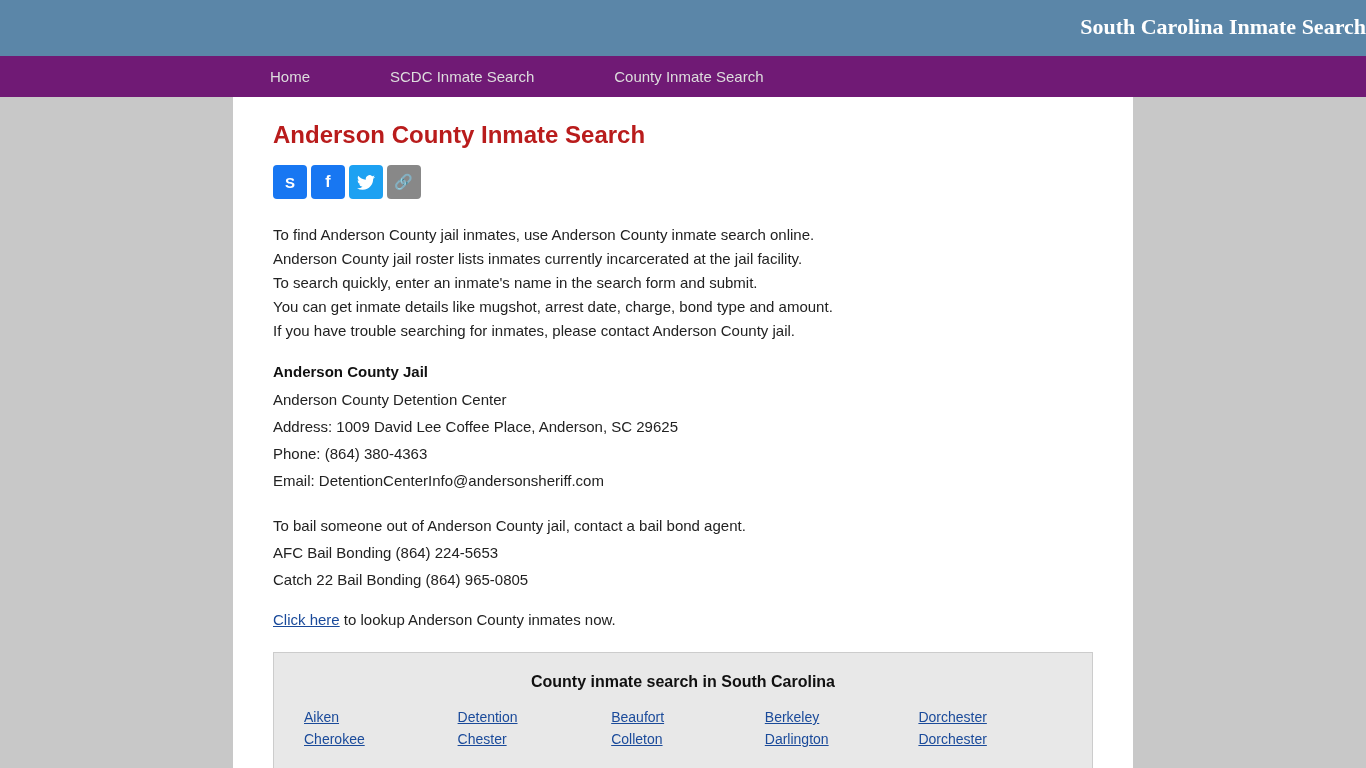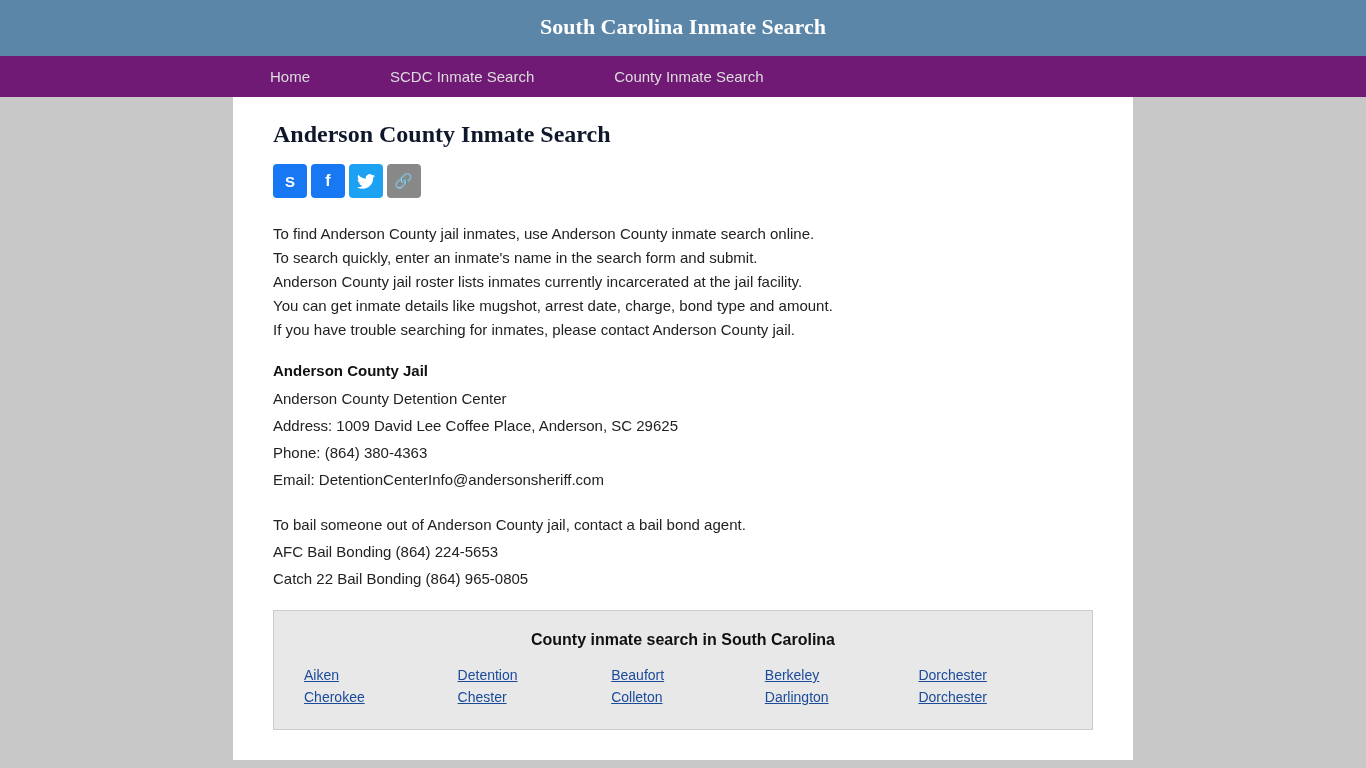--- a/index.html
+++ b/index.html
@@ -14,20 +14,21 @@
     #header {
       background-color: #5b86a8;
       text-align: center;
       padding: 14px 0 16px;
     }
     #header h1 {
       color: #fff;
       font-size: 22px;
       font-weight: bold;
       font-family: Georgia, serif;
+      text-align: right;
     }
 
     
     #navbar {
       background-color: #701a75;
       display: flex;
       flex-direction: row;
       padding: 0 230px;
     }
     .nav-item {
@@ -50,23 +51,23 @@
       background-color: #fff;
       width: 900px;
       min-height: 600px;
       padding: 24px 40px 30px 40px;
     }
 
     
     .page-title {
       font-size: 24px;
       font-weight: bold;
-      font-family: Liberation Serif, serif;
+      font-family: Liberation Sans, sans-serif;
       margin-bottom: 16px;
-      color: #0f172a;
+      color: #b91c1c;
     }
 
     
     .share-buttons {
       display: flex;
       gap: 4px;
       margin-bottom: 24px;
     }
     .share-btn {
       width: 34px;
@@ -192,40 +193,43 @@
       <button class="share-btn share-btn-twitter" title="Twitter">
         <svg width="18" height="15" viewBox="0 0 24 20" fill="white" xmlns="http://www.w3.org/2000/svg">
           <path d="M23.954 2.569a10 10 0 0 1-2.825.775 4.958 4.958 0 0 0 2.163-2.723 9.99 9.99 0 0 1-3.127 1.196 4.92 4.92 0 0 0-8.384 4.482C7.691 6.094 4.066 4.13 1.64 1.161a4.822 4.822 0 0 0-.666 2.475c0 1.708.869 3.213 2.188 4.096a4.904 4.904 0 0 1-2.228-.616v.061a4.923 4.923 0 0 0 3.946 4.827 4.996 4.996 0 0 1-2.212.085 4.937 4.937 0 0 0 4.604 3.417 9.868 9.868 0 0 1-6.102 2.105c-.39 0-.779-.023-1.17-.067a13.995 13.995 0 0 0 7.557 2.209c9.054 0 13.999-7.496 13.999-13.986 0-.209 0-.42-.015-.63a9.936 9.936 0 0 0 2.46-2.548l-.047-.02z"></path>
         </svg>
       </button>
       <button class="share-btn share-btn-link" title="Copy Link">🔗</button>
     </div>
 
     <div class="description">
       <p>To find Anderson County jail inmates, use Anderson County inmate search online.</p>
+      <p>Anderson County jail roster lists inmates currently incarcerated at the jail facility.</p>
       <p>To search quickly, enter an inmate's name in the search form and submit.</p>
-      <p>Anderson County jail roster lists inmates currently incarcerated at the jail facility.</p>
       <p>You can get inmate details like mugshot, arrest date, charge, bond type and amount.</p>
       <p>If you have trouble searching for inmates, please contact Anderson County jail.</p>
     </div>
 
     <div class="section-heading">Anderson County Jail</div>
     <div class="info-block">
       <div>Anderson County Detention Center</div>
       <div>Address: 1009 David Lee Coffee Place, Anderson, SC 29625</div>
       <div>Phone: (864) 380-4363</div>
       <div>Email: DetentionCenterInfo@andersonsheriff.com</div>
     </div>
 
     <div class="bail-info">
       <div>To bail someone out of Anderson County jail, contact a bail bond agent.</div>
       <div>AFC Bail Bonding (864) 224-5653</div>
       <div>Catch 22 Bail Bonding (864) 965-0805</div>
     </div>
 
+    <div class="inmate-search-section">
+      <a href="#">Click here</a><span> to lookup Anderson County inmates now.</span>
+    </div>
 
     <div class="county-box">
       <div class="county-box-title">County inmate search in South Carolina</div>
       <div class="county-grid" id="county-grid">
       <a href="#" class="county-link">Aiken</a>
           <a href="#" class="county-link">Detention</a>
           <a href="#" class="county-link">Beaufort</a>
           <a href="#" class="county-link">Berkeley</a>
           <a href="#" class="county-link">Dorchester</a>
           <a href="#" class="county-link">Cherokee</a>

